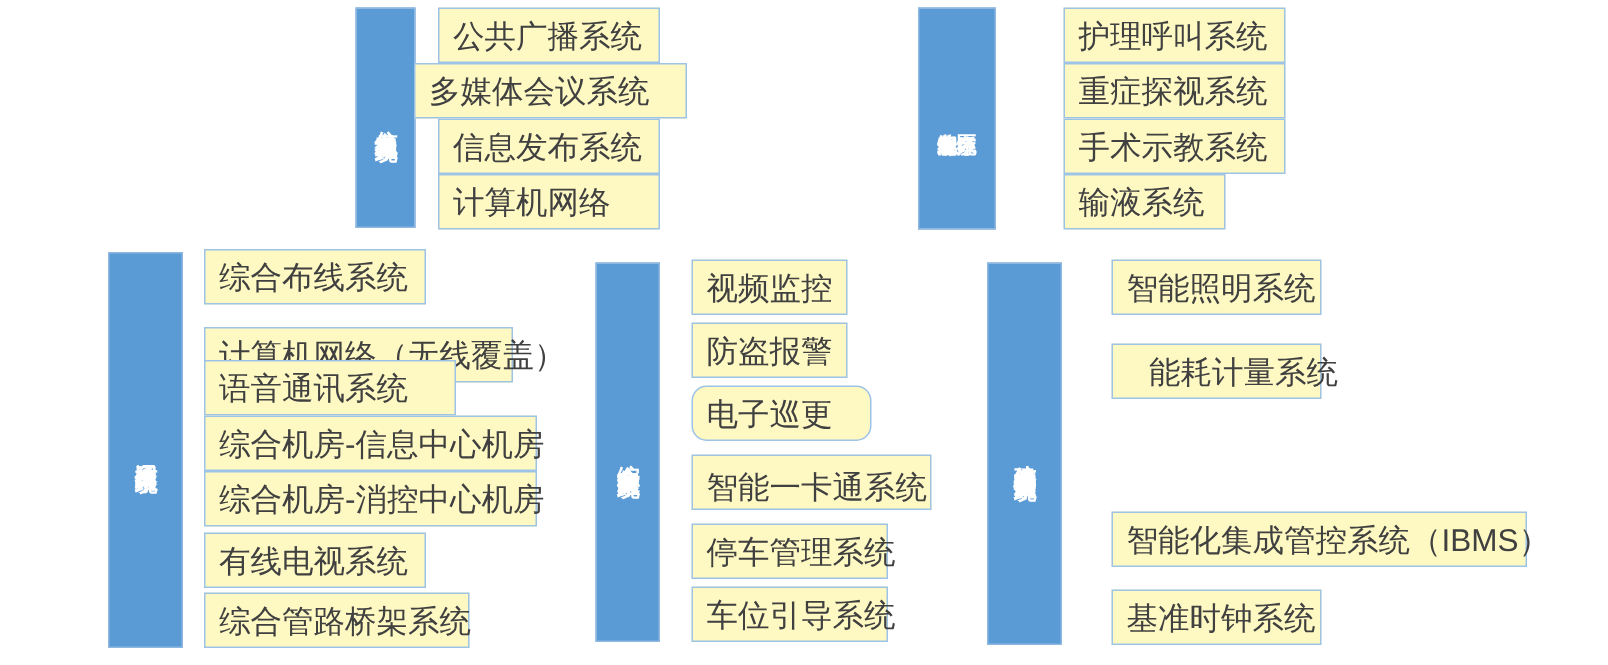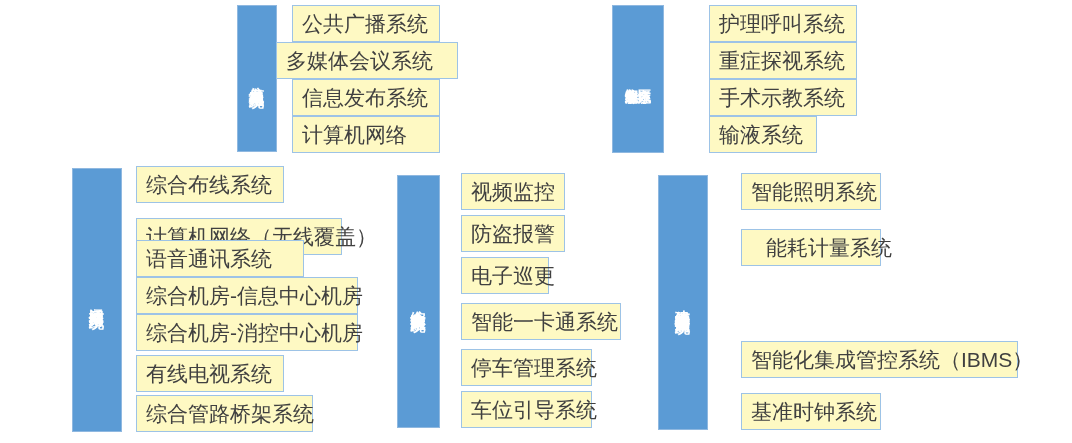--- a/index.html
+++ b/index.html
@@ -133,24 +133,24 @@
     <div class="group" style="left: 0px; top: 0px; width: 1072px; height: 443px; pointer-events: none;">
       <div class="cat-bar" style="left: 397px; top: 175px; width: 43px; height: 253px; pointer-events: auto;">
         <span class="cat-text">综合安全防范系统</span>
       </div>
       <div class="leaf" style="left: 461px; top: 173px; width: 104px; height: 37px; pointer-events: auto; z-index: 10;">
         <span>视频监控</span>
       </div>
       <div class="leaf" style="left: 461px; top: 215px; width: 104px; height: 37px; pointer-events: auto; z-index: 11;">
         <span>防盗报警</span>
       </div>
-      <div class="leaf" style="left: 461px; top: 257px; width: 88px; height: 37px; pointer-events: auto; z-index: 12;">
+      <div class="leaf" style="left: 461px; top: 257px; width: 120px; height: 37px; pointer-events: auto; z-index: 12; border-radius: 10px;">
         <span>电子巡更</span>
       </div>
-      <div class="leaf" style="left: 461px; top: 303px; width: 160px; height: 37px; pointer-events: auto; z-index: 13;">
+      <div class="leaf" style="left: 461px; top: 303px; width: 160px; height: 37px; pointer-events: auto; z-index: 13; align-items: flex-end;">
         <span>智能一卡通系统</span>
       </div>
       <div class="leaf" style="left: 461px; top: 349px; width: 131px; height: 37px; pointer-events: auto; z-index: 14;">
         <span>停车管理系统</span>
       </div>
       <div class="leaf" style="left: 461px; top: 391px; width: 131px; height: 37px; pointer-events: auto; z-index: 15;">
         <span>车位引导系统</span>
       </div>
     </div>
     <div class="group" style="left: 0px; top: 0px; width: 1072px; height: 443px; pointer-events: none;">

